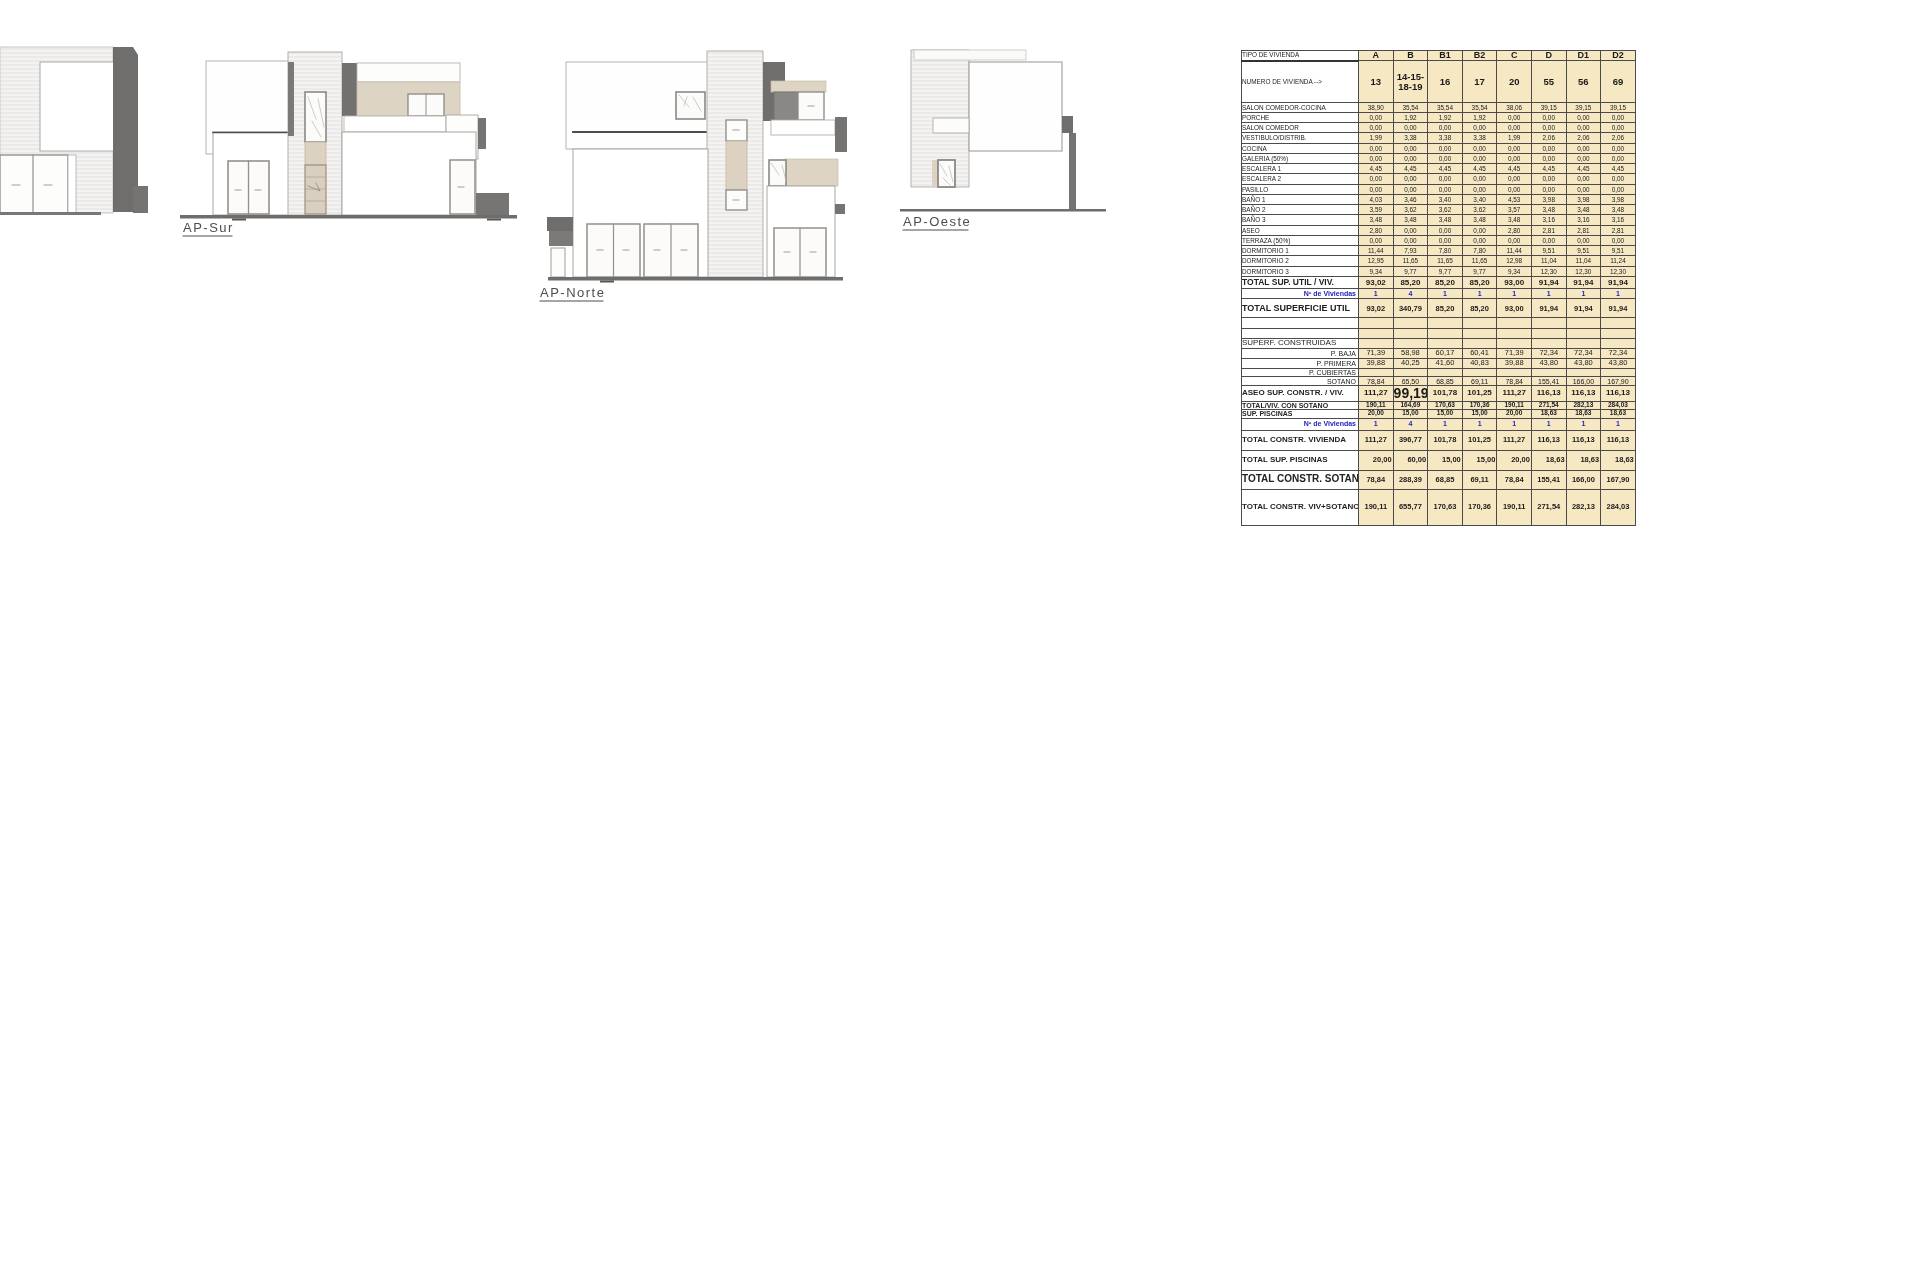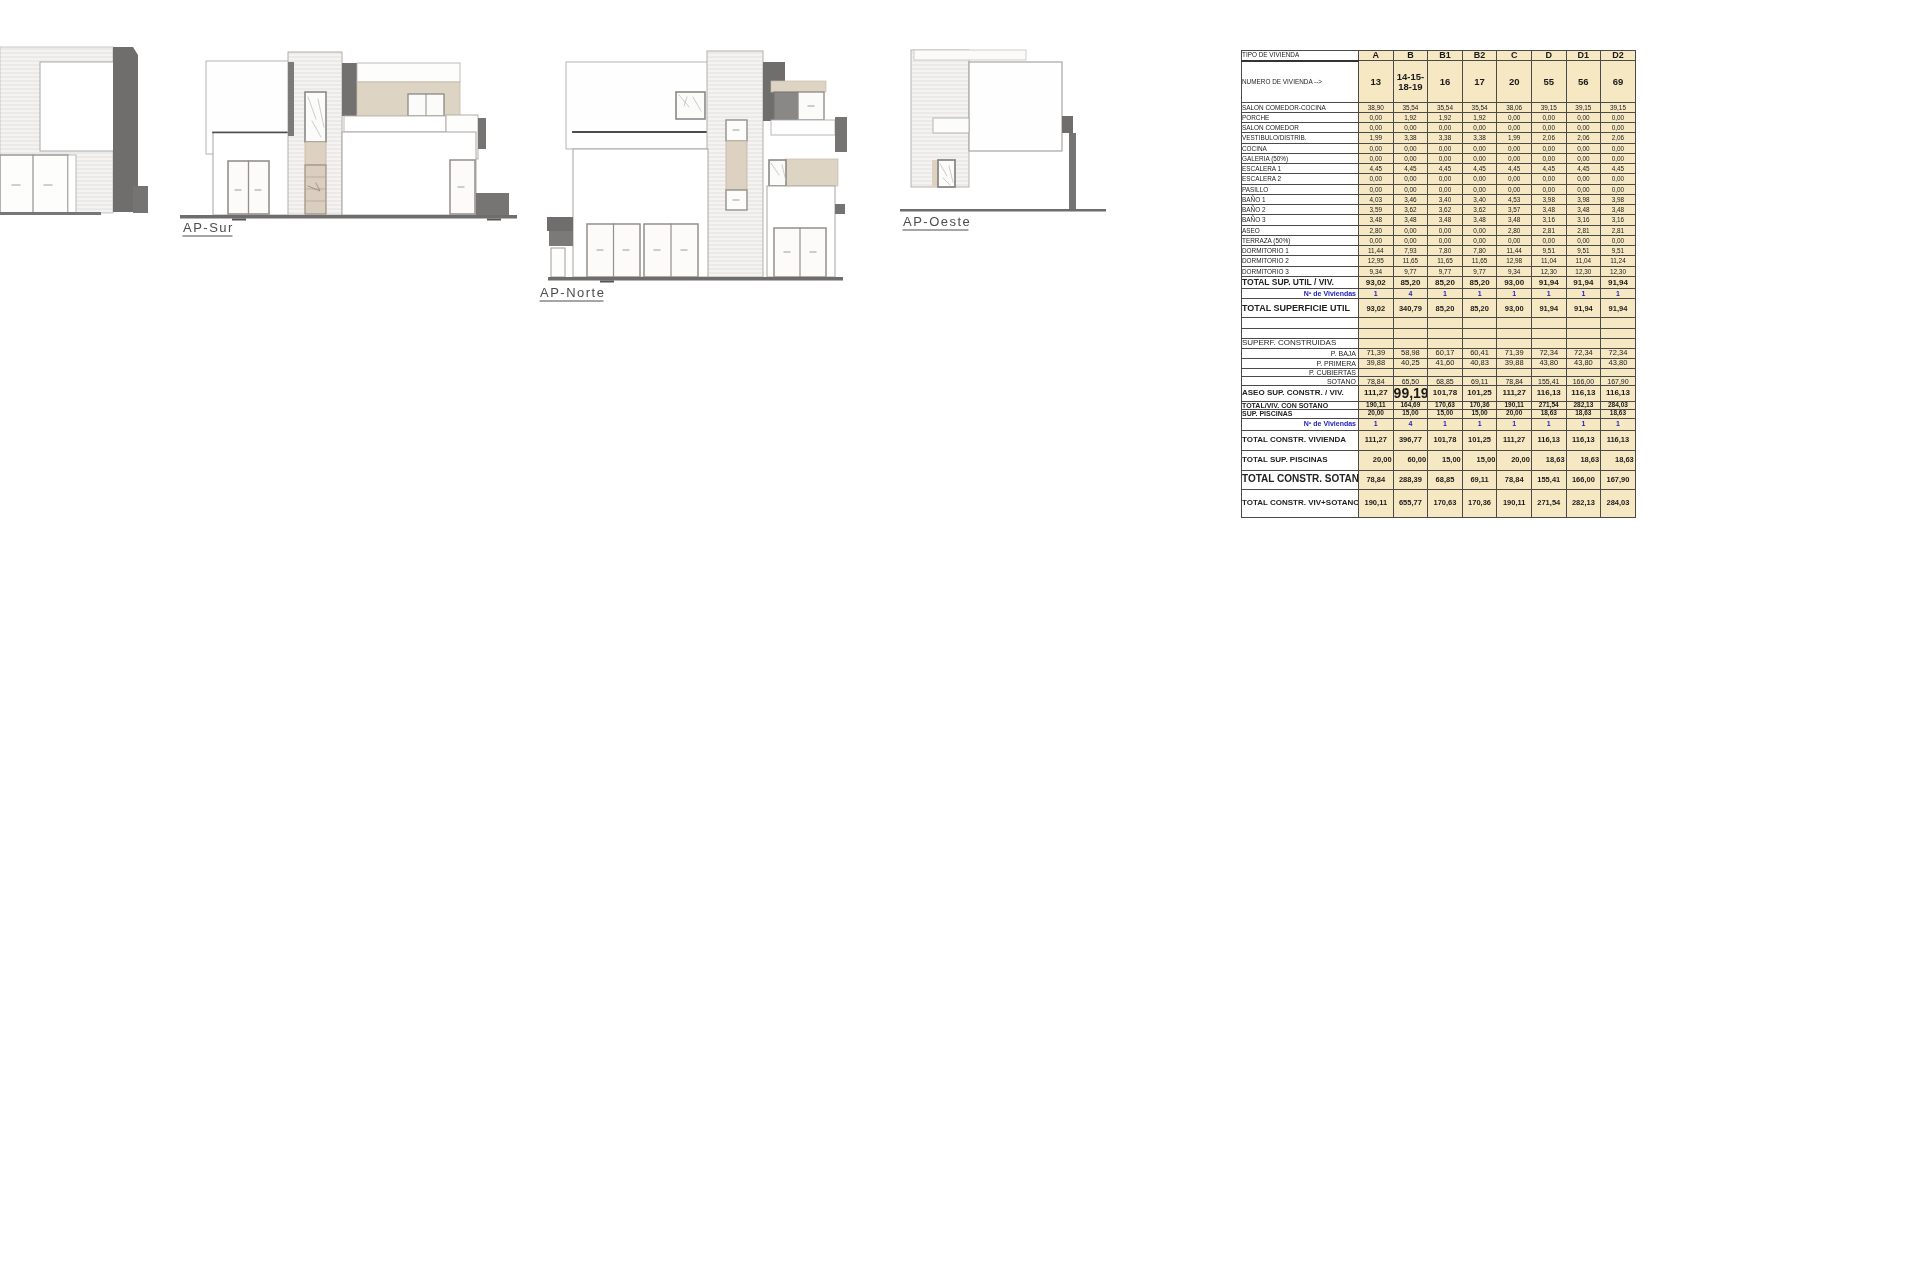--- a/index.html
+++ b/index.html
@@ -642,21 +642,21 @@
             <td class="lab" style="font-weight:bold;font-size:10px">TOTAL CONSTR. SOTANO</td>
             <td class="crm bold" style="font-size:7.5px">78,84</td>
             <td class="crm bold" style="font-size:7.5px">288,39</td>
             <td class="crm bold" style="font-size:7.5px">68,85</td>
             <td class="crm bold" style="font-size:7.5px">69,11</td>
             <td class="crm bold" style="font-size:7.5px">78,84</td>
             <td class="crm bold" style="font-size:7.5px">155,41</td>
             <td class="crm bold" style="font-size:7.5px">166,00</td>
             <td class="crm bold" style="font-size:7.5px">167,90</td>
           </tr>
-<tr style="height:28px">
+<tr style="height:36px">
             <td class="lab" style="font-weight:bold;font-size:8px">TOTAL CONSTR. VIV+SOTANO</td>
             <td class="crm bold" style="font-size:7.5px">190,11</td>
             <td class="crm bold" style="font-size:7.5px">655,77</td>
             <td class="crm bold" style="font-size:7.5px">170,63</td>
             <td class="crm bold" style="font-size:7.5px">170,36</td>
             <td class="crm bold" style="font-size:7.5px">190,11</td>
             <td class="crm bold" style="font-size:7.5px">271,54</td>
             <td class="crm bold" style="font-size:7.5px">282,13</td>
             <td class="crm bold" style="font-size:7.5px">284,03</td>
           </tr>

